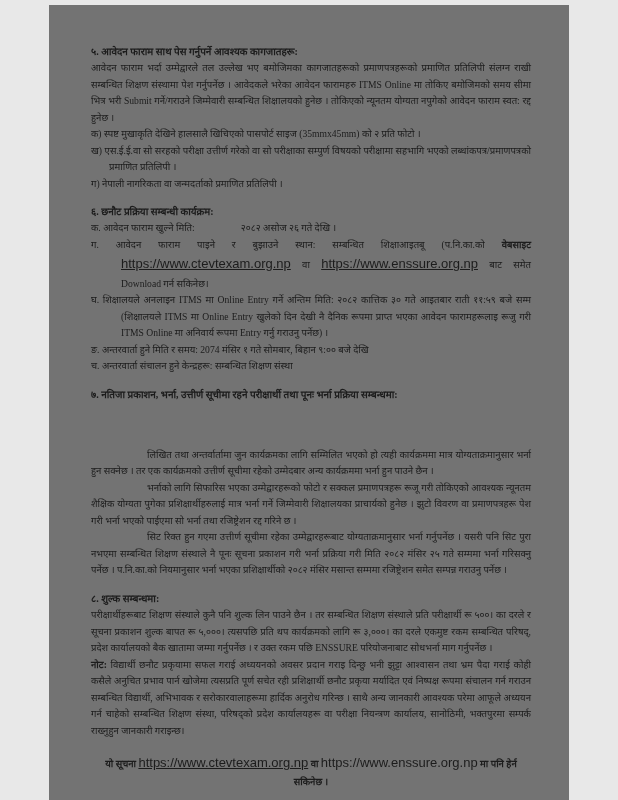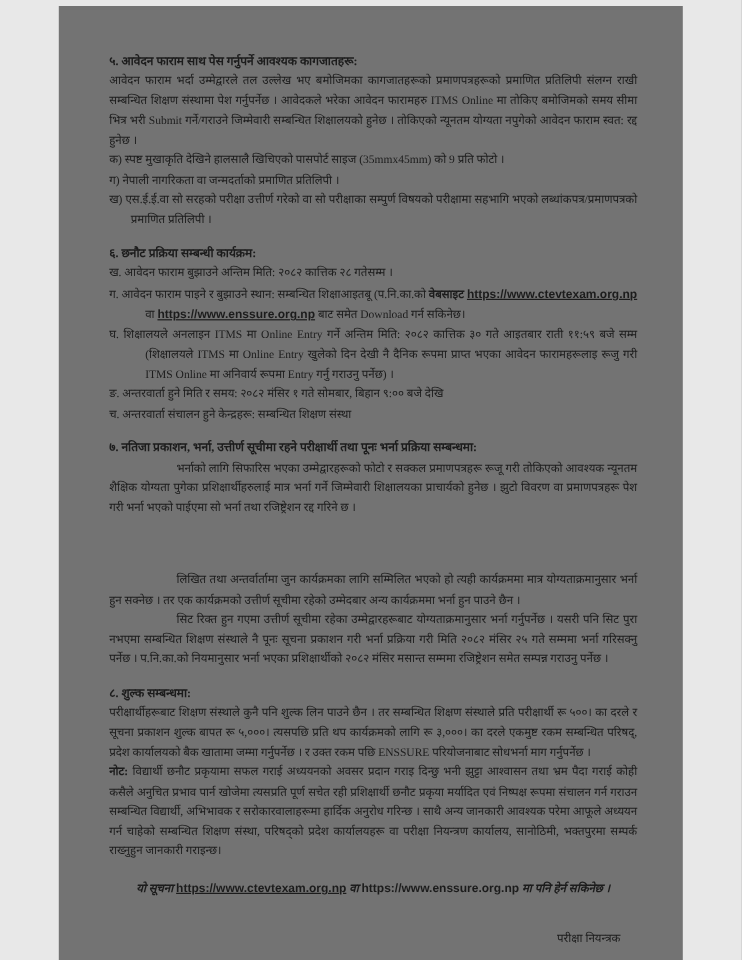--- a/index.html
+++ b/index.html
@@ -21,73 +21,73 @@
     margin:0;
     font-size:10px;
     font-weight:bold;
     text-align:left;
   }
   .sec{margin-bottom:11px;}
   .sec5-items p{padding-left:18px;text-indent:-18px;}
   .sec6-items p{padding-left:30px;text-indent:-30px;}
   .tab-gap{display:inline-block;width:46px;}
   .doclink{
-    font-weight:bold;
+    font-weight:normal;
     color:#1c1c1c;
     text-decoration:underline;
     font-family:"Liberation Sans","DejaVu Sans",sans-serif;
-    font-size:10px;
+    font-size:13px;
   }
   .doclink.nound{text-decoration:none;}
   .indent-first{text-indent:56px;}
   .big-gap{margin-top:44px;}
   .note-label{font-weight:bold;}
   .footer-line{
     text-align:center;
     margin-top:13px;
     font-weight:bold;
   }
-  .footer-line .plain{font-weight:bold;font-style:italic;}
+  .footer-line .plain{font-weight:bold;}
   .signature{
     text-align:right;
     margin-top:26px;
     padding-right:14px;
   }
   b.inword{font-weight:bold;}
 </style>
 </head>
 <body>
 
 <div class="page">
 
   <div class="sec">
     <h3>५. आवेदन फाराम साथ पेस गर्नुपर्ने आवश्यक कागजातहरू:</h3>
     <p>आवेदन फाराम भर्दा उम्मेद्वारले तल उल्लेख भए बमोजिमका कागजातहरूको प्रमाणपत्रहरूको प्रमाणित प्रतिलिपी संलग्न राखी सम्बन्धित शिक्षण संस्थामा पेश गर्नुपर्नेछ । आवेदकले भरेका आवेदन फारामहरु ITMS Online मा तोकिए बमोजिमको समय सीमा भित्र भरी Submit गर्ने/गराउने जिम्मेवारी सम्बन्धित शिक्षालयको हुनेछ । तोकिएको न्यूनतम योग्यता नपुगेको आवेदन फाराम स्वत: रद्द हुनेछ ।</p>
     <div class="sec5-items">
-      <p>क) स्पष्ट मुखाकृति देखिने हालसालै खिचिएको पासपोर्ट साइज (35mmx45mm) को 9 प्रति फोटो ।</p>
+      <p>क) स्पष्ट मुखाकृति देखिने हालसालै खिचिएको पासपोर्ट साइज (35mmx45mm) को २ प्रति फोटो ।</p>
+      <p>ख) एस.ई.ई.वा सो सरहको परीक्षा उत्तीर्ण गरेको वा सो परीक्षाका सम्पुर्ण विषयको परीक्षामा सहभागि भएको लब्धांकपत्र/प्रमाणपत्रको प्रमाणित प्रतिलिपी ।</p>
       <p>ग) नेपाली नागरिकता वा जन्मदर्ताको प्रमाणित प्रतिलिपी ।</p>
-      <p>ख) एस.ई.ई.वा सो सरहको परीक्षा उत्तीर्ण गरेको वा सो परीक्षाका सम्पुर्ण विषयको परीक्षामा सहभागि भएको लब्धांकपत्र/प्रमाणपत्रको प्रमाणित प्रतिलिपी ।</p>
     </div>
   </div>
 
   <div class="sec">
     <h3>६. छनौट प्रक्रिया सम्बन्धी कार्यक्रम:</h3>
     <div class="sec6-items">
-      <p>ख. आवेदन फाराम बुझाउने अन्तिम मिति: २०८२ कात्तिक २८ गतेसम्म ।</p>
+      <p><span>क. आवेदन फाराम खुल्ने मिति:</span><span class="tab-gap"></span><span>२०८२ असोज २६ गते देखि ।</span></p>
       <p><span>ग. आवेदन फाराम पाइने र बुझाउने स्थान: सम्बन्धित शिक्षाआइतबू (प.नि.का.को </span><b class="inword">वेबसाइट </b><span class="doclink">https://www.ctevtexam.org.np</span><span> वा </span><span class="doclink">https://www.enssure.org.np</span><span> बाट समेत Download गर्न सकिनेछ।</span></p>
       <p>घ. शिक्षालयले अनलाइन ITMS मा Online Entry गर्ने अन्तिम मिति: २०८२ कात्तिक ३० गते आइतबार राती ११:५९ बजे सम्म (शिक्षालयले ITMS मा Online Entry खुलेको दिन देखी नै दैनिक रूपमा प्राप्त भएका आवेदन फारामहरूलाइ रूजु गरी ITMS Online मा अनिवार्य रूपमा Entry गर्नु गराउनु पर्नेछ) ।</p>
-      <p>ङ. अन्तरवार्ता हुने मिति र समय: २०८२ मंसिर १ गते सोमबार, बिहान ९:०० बजे देखि</p>
+      <p>ङ. अन्तरवार्ता हुने मिति र समय: 2074 मंसिर १ गते सोमबार, बिहान ९:०० बजे देखि</p>
       <p>च. अन्तरवार्ता संचालन हुने केन्द्रहरू: सम्बन्धित शिक्षण संस्था</p>
     </div>
   </div>
 
   <div class="sec">
     <h3>७. नतिजा प्रकाशन, भर्ना, उत्तीर्ण सूचीमा रहने परीक्षार्थी तथा पूनः भर्ना प्रक्रिया सम्बन्धमा:</h3>
+    <p class="indent-first big-gap">लिखित तथा अन्तर्वार्तामा जुन कार्यक्रमका लागि सम्मिलित भएको हो त्यही कार्यक्रममा मात्र योग्यताक्रमानुसार भर्ना हुन सक्नेछ । तर एक कार्यक्रमको उत्तीर्ण सूचीमा रहेको उम्मेदबार अन्य कार्यक्रममा भर्ना हुन पाउने छैन ।</p>
     <p class="indent-first">भर्नाको लागि सिफारिस भएका उम्मेद्वारहरूको फोटो र सक्कल प्रमाणपत्रहरू रूजू गरी तोकिएको आवश्यक न्यूनतम शैक्षिक योग्यता पुगेका प्रशिक्षार्थीहरुलाई मात्र भर्ना गर्ने जिम्मेवारी शिक्षालयका प्राचार्यको हुनेछ । झुटो विवरण वा प्रमाणपत्रहरू पेश गरी भर्ना भएको पाईएमा सो भर्ना तथा रजिष्ट्रेशन रद्द गरिने छ ।</p>
-    <p class="indent-first big-gap">लिखित तथा अन्तर्वार्तामा जुन कार्यक्रमका लागि सम्मिलित भएको हो त्यही कार्यक्रममा मात्र योग्यताक्रमानुसार भर्ना हुन सक्नेछ । तर एक कार्यक्रमको उत्तीर्ण सूचीमा रहेको उम्मेदबार अन्य कार्यक्रममा भर्ना हुन पाउने छैन ।</p>
     <p class="indent-first">सिट रिक्त हुन गएमा उत्तीर्ण सूचीमा रहेका उम्मेद्वारहरूबाट योग्यताक्रमानुसार भर्ना गर्नुपर्नेछ । यसरी पनि सिट पुरा नभएमा सम्बन्धित शिक्षण संस्थाले नै पूनः सूचना प्रकाशन गरी भर्ना प्रक्रिया गरी मिति २०८२ मंसिर २५ गते सम्ममा भर्ना गरिसक्नु पर्नेछ । प.नि.का.को नियमानुसार भर्ना भएका प्रशिक्षार्थीको २०८२ मंसिर मसान्त सम्ममा रजिष्ट्रेशन समेत सम्पन्न गराउनु पर्नेछ ।</p>
   </div>
 
   <div class="sec">
     <h3>८. शुल्क सम्बन्धमा:</h3>
     <p>परीक्षार्थीहरूबाट शिक्षण संस्थाले कुनै पनि शुल्क लिन पाउने छैन । तर सम्बन्धित शिक्षण संस्थाले प्रति परीक्षार्थी रू ५००। का दरले र सूचना प्रकाशन शुल्क बापत रू ५,०००। त्यसपछि प्रति थप कार्यक्रमको लागि रू ३,०००। का दरले एकमुष्ट रकम सम्बन्धित परिषद्, प्रदेश कार्यालयको बैक खातामा जम्मा गर्नुपर्नेछ । र उक्त रकम पछि ENSSURE परियोजनाबाट सोधभर्ना माग गर्नुपर्नेछ ।</p>
     <p><span class="note-label">नोट:</span><span> विद्यार्थी छनौट प्रकृयामा सफल गराई अध्ययनको अवसर प्रदान गराइ दिन्छु भनी झुट्टा आश्वासन तथा भ्रम पैदा गराई कोही कसैले अनुचित प्रभाव पार्न खोजेमा त्यसप्रति पूर्ण सचेत रही प्रशिक्षार्थी छनौट प्रकृया मर्यादित एवं निष्पक्ष रूपमा संचालन गर्न गराउन सम्बन्धित विद्यार्थी, अभिभावक र सरोकारवालाहरूमा हार्दिक अनुरोध गरिन्छ । साथै अन्य जानकारी आवश्यक परेमा आफूले अध्ययन गर्न चाहेको सम्बन्धित शिक्षण संस्था, परिषद्को प्रदेश कार्यालयहरू वा परीक्षा नियन्त्रण कार्यालय, सानोठिमी, भक्तपुरमा सम्पर्क राख्नुहुन जानकारी गराइन्छ।</span></p>
   </div>
 
   <p class="footer-line"><span class="plain">यो सूचना </span><span class="doclink">https://www.ctevtexam.org.np</span><span class="plain"> वा </span><span class="doclink nound">https://www.enssure.org.np</span><span class="plain"> मा पनि हेर्न सकिनेछ ।</span></p>

